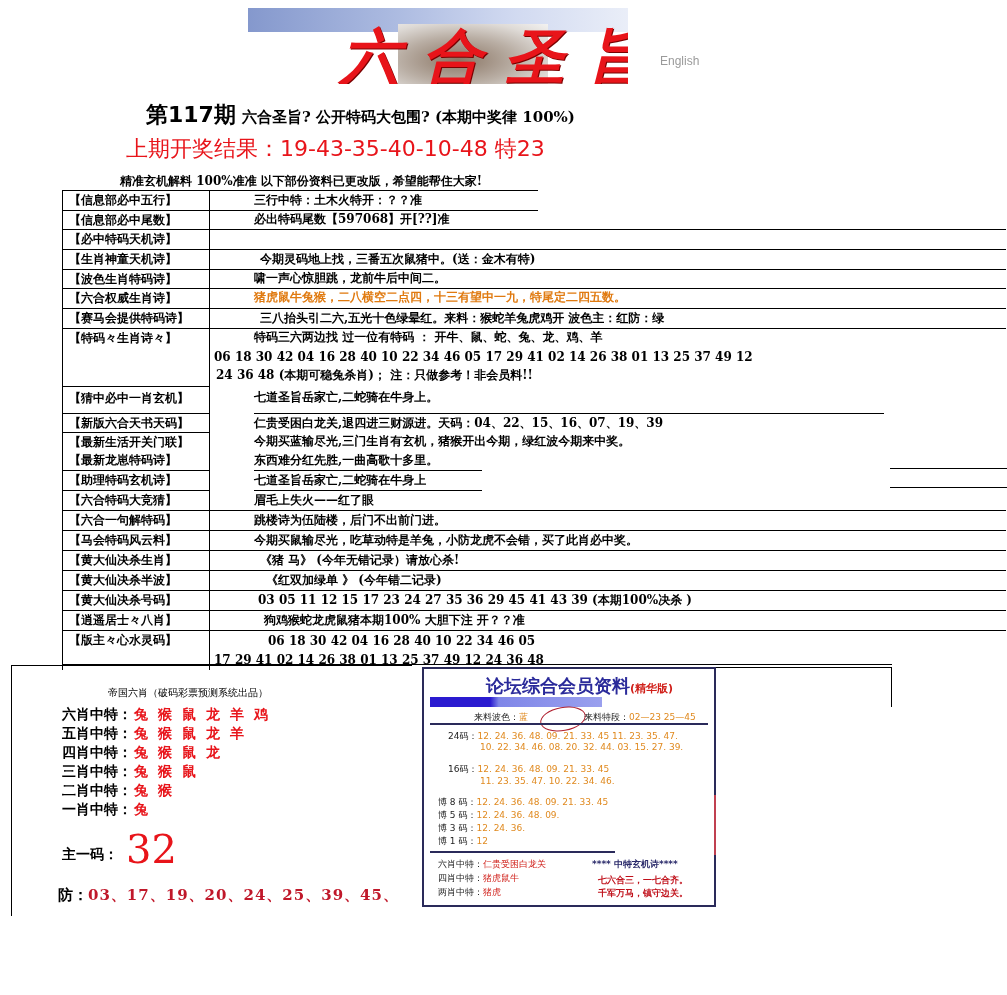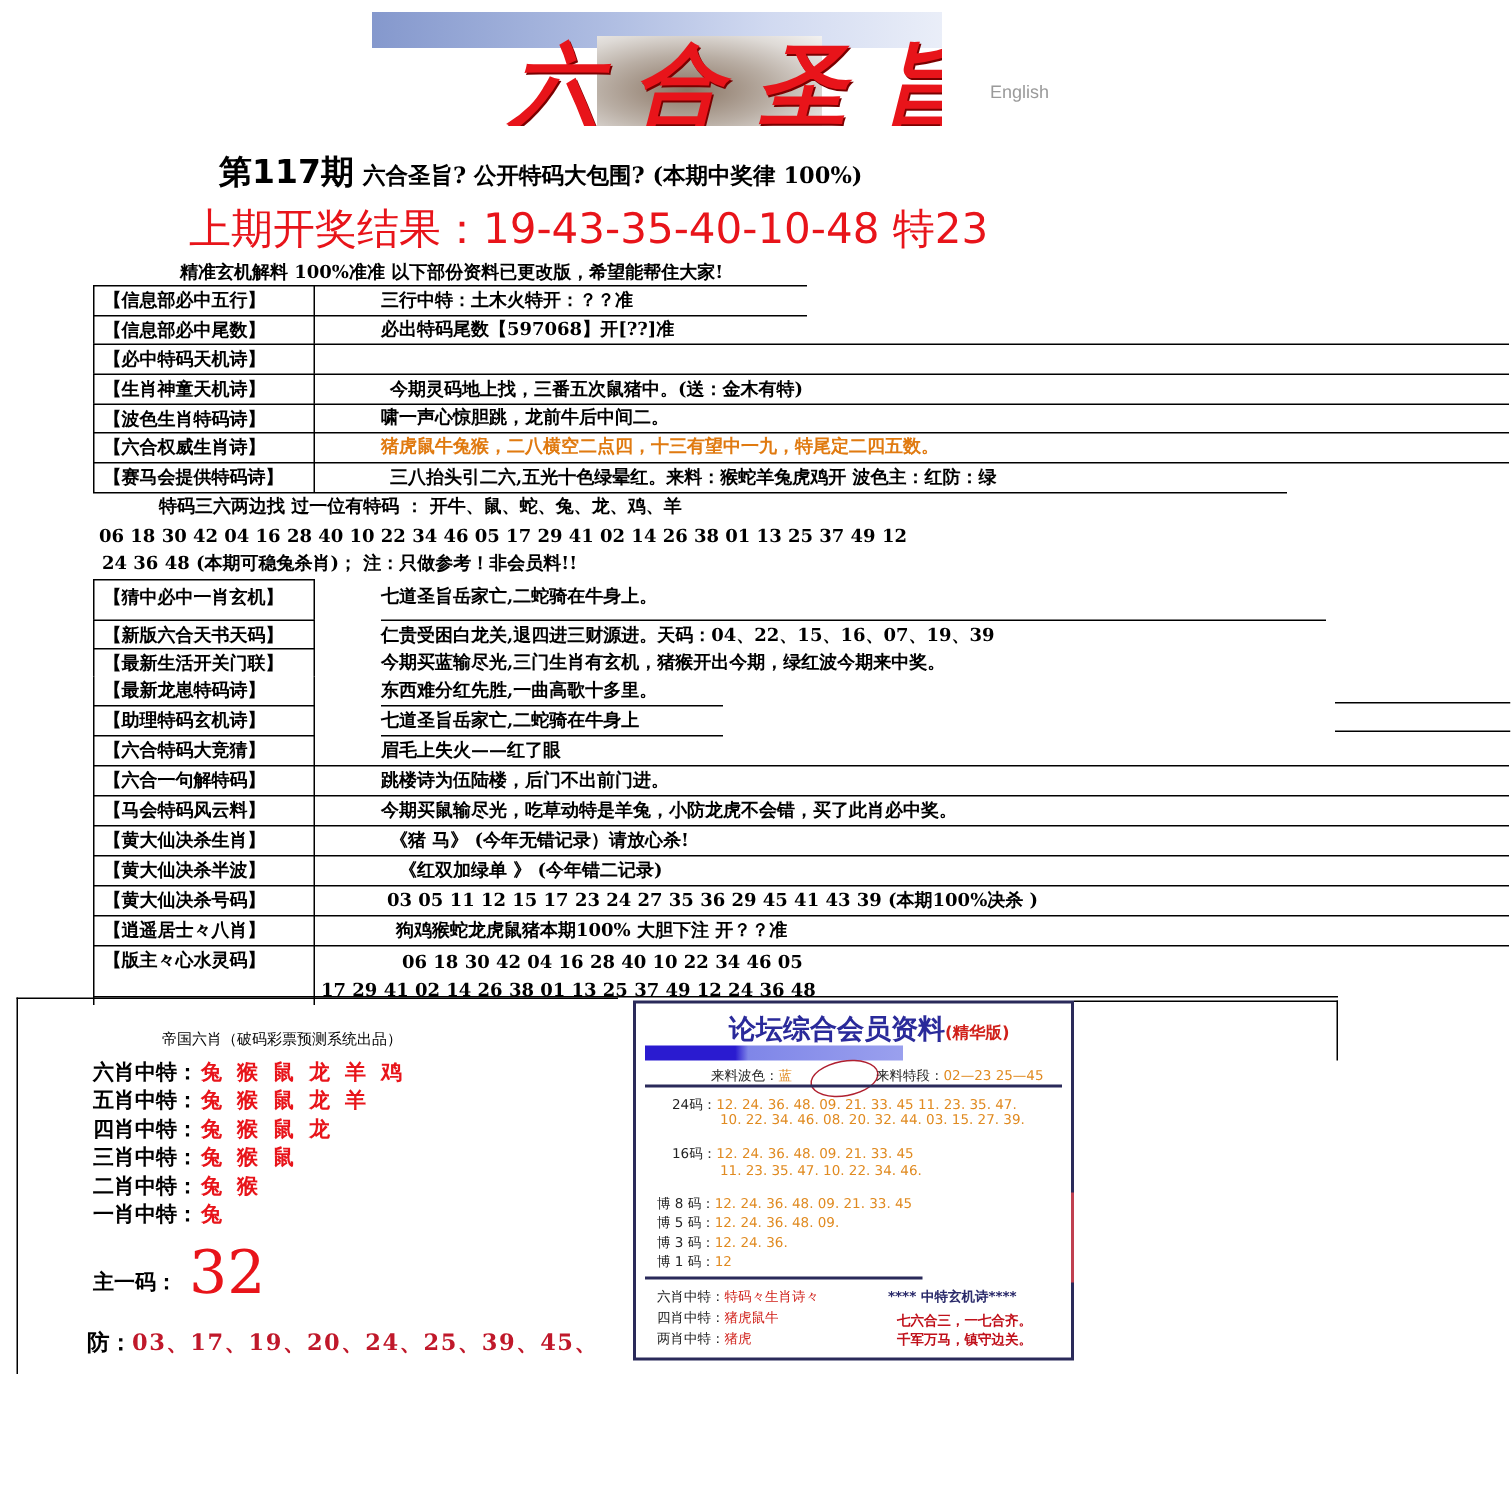--- a/index.html
+++ b/index.html
@@ -13,21 +13,21 @@
     background: linear-gradient(90deg, #6f86c4 0%, #9fb0dc 40%, #c9d3ee 70%, #e6ebf7 100%); opacity: .85; }
   #banner .photo { position: absolute; left: 150px; top: 16px; width: 150px; height: 60px;
     background: radial-gradient(ellipse at 40% 60%, #8a7564 0%, #b9aea4 45%, #dedad6 75%, #f3f2f1 100%); }
   #banner .title { position: absolute; left: 92px; top: 10px; font-size: 60px; font-weight: bold;
     font-style: italic; color: #e8141a; letter-spacing: 22px; font-family: "DejaVu Serif", serif;
     text-shadow: 1px 1px 0 #7a0000; white-space: nowrap; }
   #english { left: 660px; top: 54px; font-size: 12px; color: #9a9a9a; font-family: "Liberation Sans", sans-serif; }
 
   #issue { left: 146px; top: 100px; font-size: 22px; font-weight: bold; white-space: nowrap; }
   #issue .sub { font-size: 15px; font-weight: bold; margin-left: 6px; font-family: "DejaVu Serif", serif; }
-  #last-result { left: 126px; top: 134px; font-size: 28px; color: #e8141a; white-space: nowrap; }
+  #last-result { left: 126px; top: 134px; font-size: 22px; color: #e8141a; white-space: nowrap; }
   #notice { left: 120px; top: 173px; font-size: 12px; font-weight: bold; white-space: nowrap; font-family: "DejaVu Serif", serif; }
 
   
   #info-table { left: 62px; top: 190px; width: 830px; }
   .row { position: relative; display: flex; }
   .lab { width: 148px; flex: none; border-left: 1px solid #000; border-right: 1px solid #000; border-top: 1px solid #000;
          font-size: 12px; font-weight: bold; padding-left: 6px; box-sizing: border-box; line-height: 18px;
          font-family: "DejaVu Serif", serif; white-space: nowrap; }
   .val { flex: 1; font-size: 12px; font-weight: bold; line-height: 18px; white-space: nowrap;
          font-family: "DejaVu Serif", serif; position: relative; }
@@ -131,20 +131,21 @@
 
   <div class="row" style="height:20px">
     <div class="lab">【赛马会提供特码诗】</div>
     <div class="val">
       <div class="line" style="width:796px"></div>
       <span class="txt" style="left:50px;top:1px">三八抬头引二六,五光十色绿晕红。来料：猴蛇羊兔虎鸡开  波色主：红防：绿</span>
     </div>
   </div>
 
   <div class="row" style="height:58px">
+    <div class="lab">【特码々生肖诗々】</div>
     <div class="val">
       <div class="line" style="width:796px"></div>
       <span class="txt" style="left:44px;top:0px">特码三六两边找  过一位有特码 ：  开牛、鼠、蛇、兔、龙、鸡、羊</span>
       <span class="txt" style="left:0px;top:20px;margin-left:4px">06 18 30 42 04 16 28 40 10 22 34 46 05 17 29 41 02 14 26 38 01 13 25 37 49 12</span>
       <span class="txt" style="left:0px;top:38px;margin-left:6px">24 36 48 (本期可稳兔杀肖)；  注：只做参考！非会员料!!</span>
     </div>
   </div>
 
   <div class="row" style="height:27px">
     <div class="lab" style="line-height:22px">【猜中必中一肖玄机】</div>
@@ -318,21 +319,21 @@
 <div class="card-txt" style="left:438px;top:822px">
   <span>博 3 码：</span><span class="o">12. 24. 36.</span>
 </div>
 <div class="card-txt" style="left:438px;top:835px">
   <span>博 1 码：</span><span class="o">12</span>
 </div>
 <div id="card-vbar" class="abs"></div>
 <div id="card-hr2" class="abs"></div>
 
 <div class="card-txt" style="left:438px;top:858px">
-  <span>六肖中特：</span><span class="r">特码々生肖诗々</span>
+  <span>六肖中特：</span><span class="r">仁贵受困白龙关</span>
 </div>
 <div class="card-txt" style="left:438px;top:872px">
   <span>四肖中特：</span><span class="r">猪虎鼠牛</span>
 </div>
 <div class="card-txt" style="left:438px;top:886px">
   <span>两肖中特：</span><span class="r">猪虎</span>
 </div>
 <div class="card-txt" style="left:592px;top:858px;font-weight:bold;color:#2a2a6a">****      中特玄机诗****</div>
 <div class="card-txt r" style="left:598px;top:874px;font-weight:bold;color:#c0101a">七六合三，一七合齐。</div>
 <div class="card-txt r" style="left:598px;top:887px;font-weight:bold;color:#c0101a">千军万马，镇守边关。</div>

